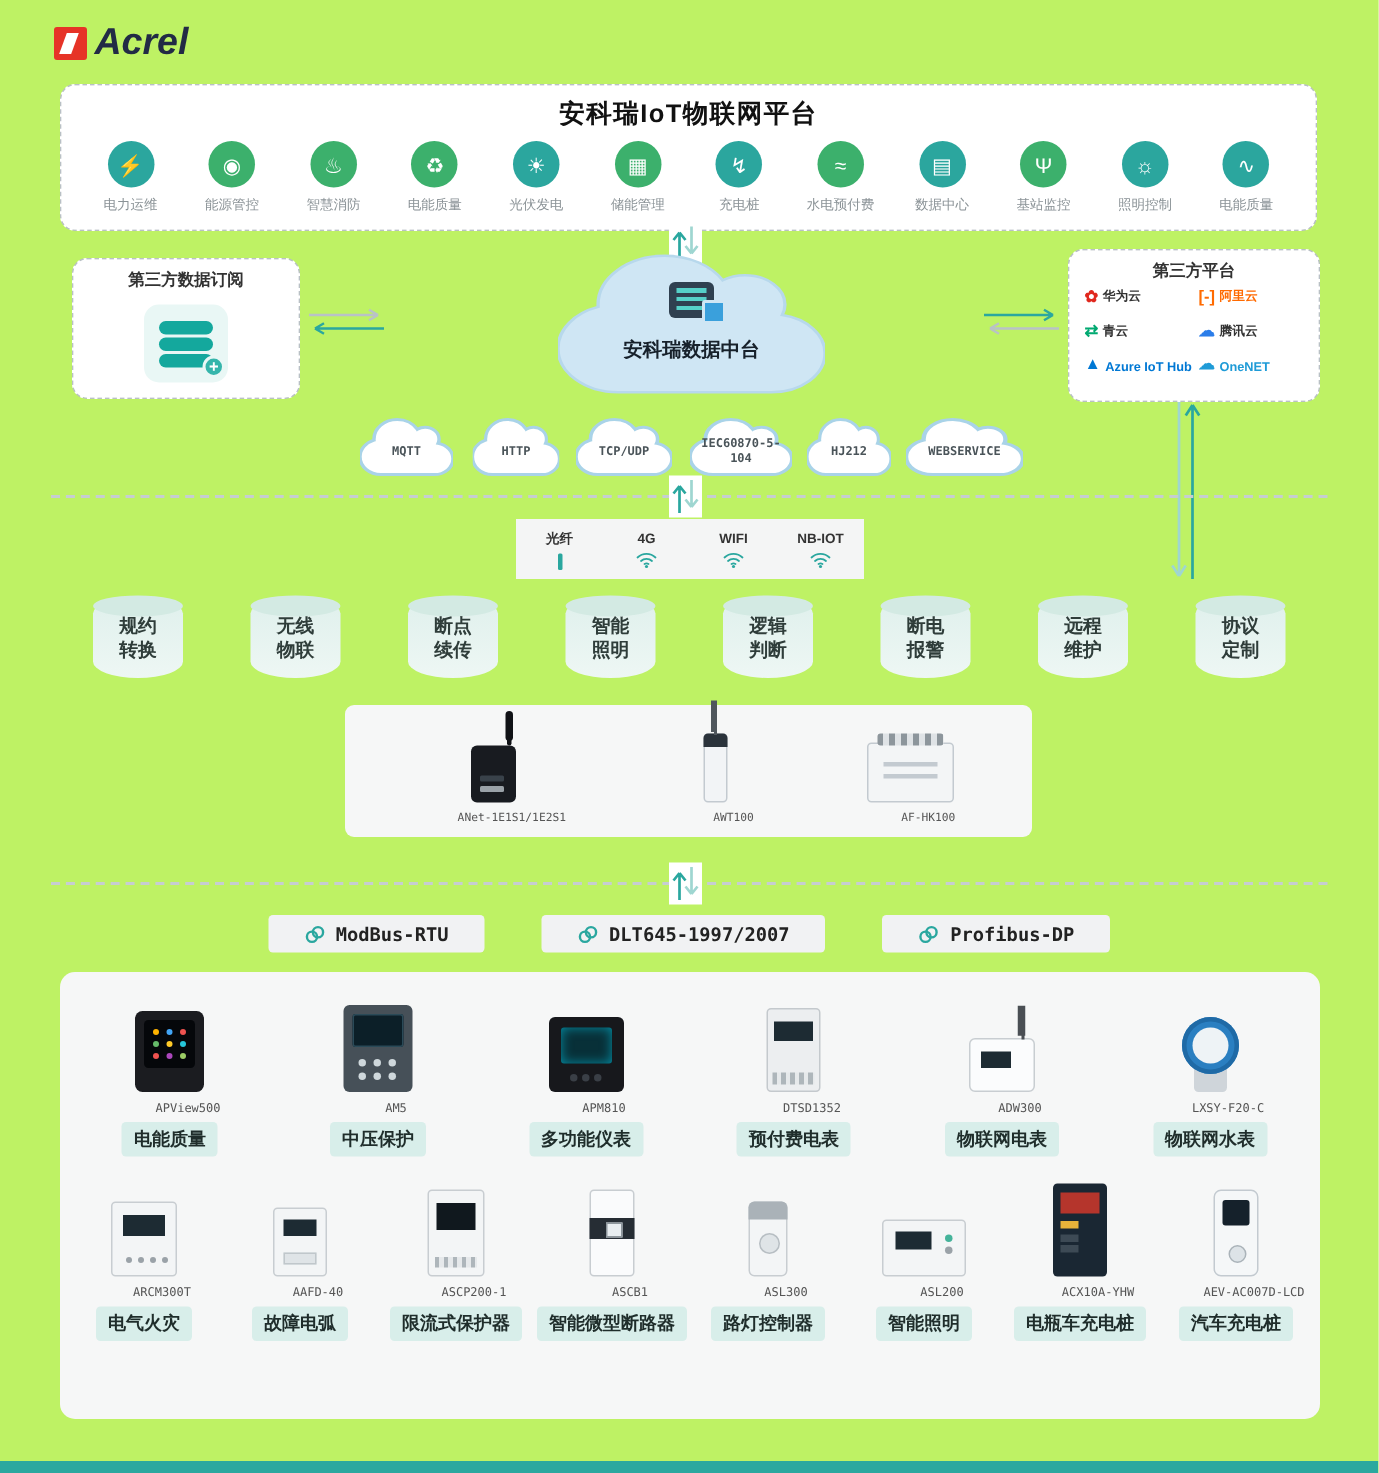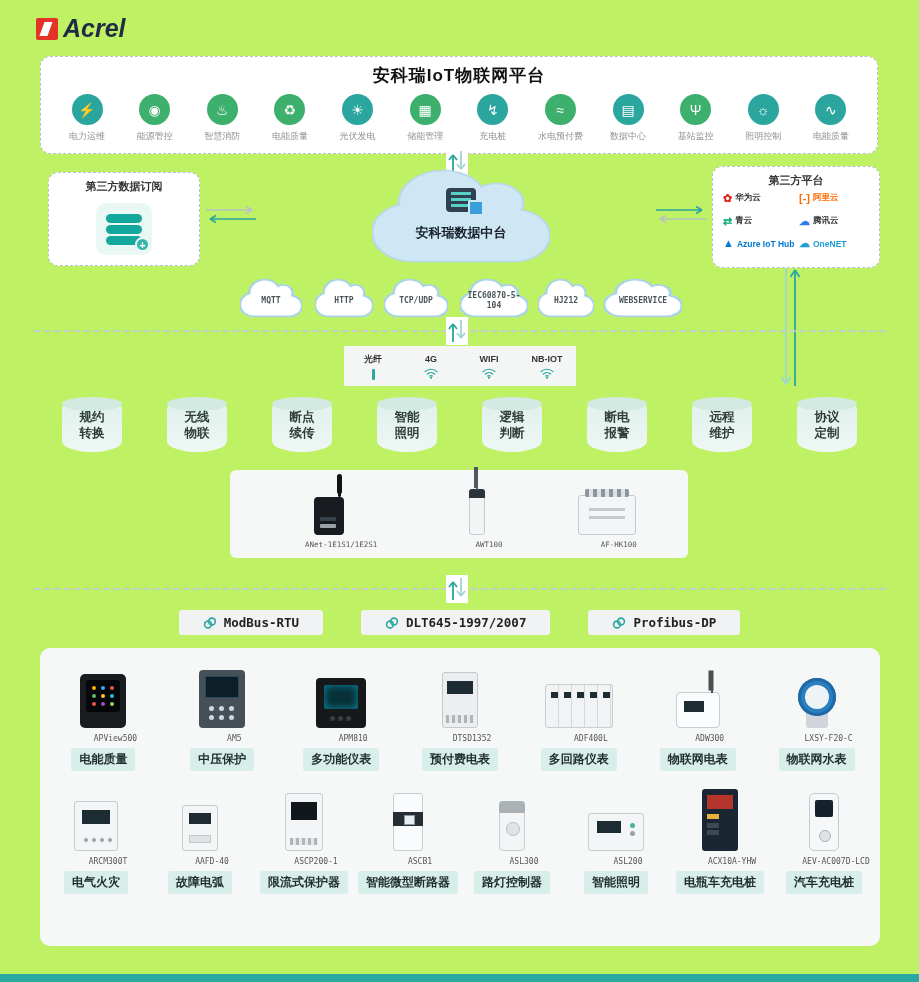--- a/index.html
+++ b/index.html
@@ -551,27 +551,20 @@
         </div>
       <div class="prod">
           <div class="prod-img">
             <div class="dev d-dtsd"></div>
           </div>
           <div class="prod-model">DTSD1352</div>
           <div class="badge">预付费电表</div>
         </div>
       <div class="prod">
           <div class="prod-img">
-            <div class="dev d-adf"></div>
-          </div>
-          <div class="prod-model">ADF400L</div>
-          <div class="badge">多回路仪表</div>
-        </div>
-      <div class="prod">
-          <div class="prod-img">
             <div class="dev d-adw"></div>
           </div>
           <div class="prod-model">ADW300</div>
           <div class="badge">物联网电表</div>
         </div>
       <div class="prod">
           <div class="prod-img">
             <div class="dev d-lxsy"></div>
           </div>
           <div class="prod-model">LXSY-F20-C</div>

